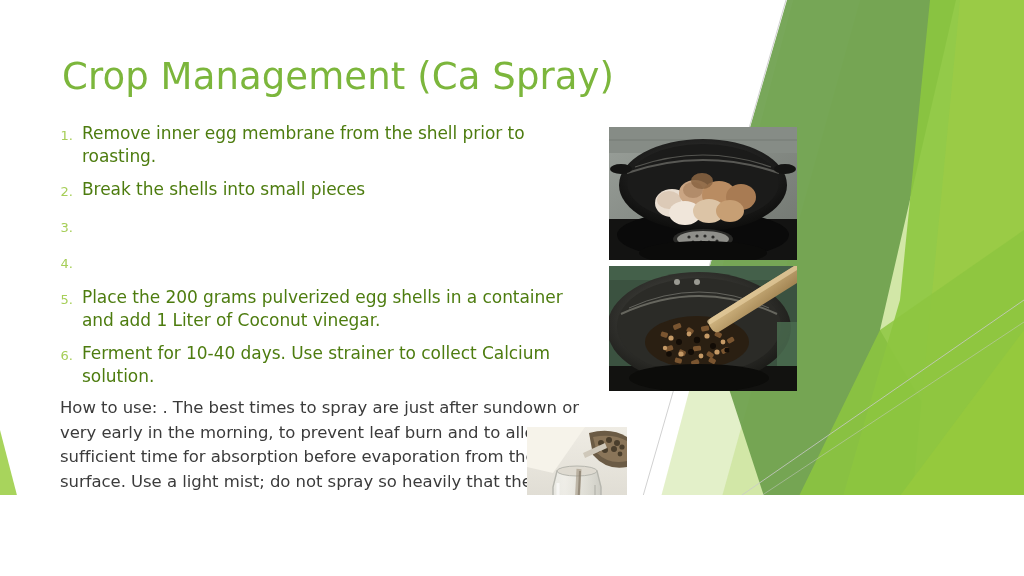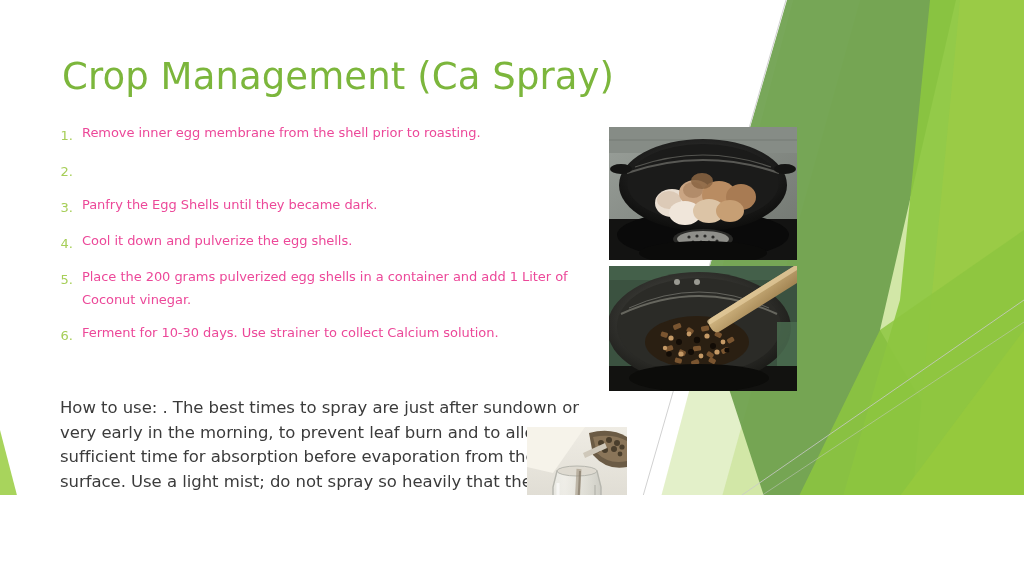--- a/index.html
+++ b/index.html
@@ -20,21 +20,21 @@
   }
 
   
   .list { position:absolute; left:52px; top:122px; width:545px; }
   .li { display:flex; align-items:flex-start; margin-bottom:11px; }
   .li-num {
     flex:0 0 30px; text-align:right; padding-right:9px;
     color:#A6CE58; font-size:13px; line-height:23px; padding-top:2px;
   }
   .li-txt {
-    flex:1 1 auto; color:#ec4899; font-size:13px; line-height:22.5px;
+    flex:1 1 auto; color:#4d7c0f; font-size:17px; line-height:22.5px;
     letter-spacing:-0.05px;
   }
 
   
   .para {
     position:absolute; left:60px; top:396px; width:540px;
     color:#3B3B3B; font-size:16.5px; line-height:24.6px; letter-spacing:-0.05px;
   }
   .para b { font-weight:400; }
 
@@ -72,36 +72,35 @@
 
   <div class="title">Crop Management (Ca Spray)</div>
 
   <div class="list">
     <div class="li">
       <div class="li-num">1.</div>
       <div class="li-txt">Remove inner egg membrane from the shell prior to roasting.</div>
     </div>
     <div class="li">
       <div class="li-num">2.</div>
+      <div class="li-txt">Break the shells into small pieces</div>
     </div>
     <div class="li">
       <div class="li-num">3.</div>
-      <div class="li-txt">Panfry the Egg Shells until they became dark.</div>
     </div>
     <div class="li">
       <div class="li-num">4.</div>
-      <div class="li-txt">Cool it down and pulverize the egg shells.</div>
     </div>
     <div class="li">
       <div class="li-num">5.</div>
       <div class="li-txt">Place the 200 grams pulverized egg shells in a container and add 1 Liter of Coconut vinegar.</div>
     </div>
     <div class="li">
       <div class="li-num">6.</div>
-      <div class="li-txt">Ferment for 10-30 days. Use strainer to collect Calcium solution.</div>
+      <div class="li-txt">Ferment for 10-40 days. Use strainer to collect Calcium solution.</div>
     </div>
   </div>
 
   <div class="para"><b>How to use:</b><span> . The best times to spray are just after sundown or very early in the morning, to prevent leaf burn and to allow sufficient time for absorption before evaporation from the leaf surface. Use a light mist; do not spray so heavily that the solution drips from the foliage (run-off). .</span></div>
 
   <div class="photo" id="photo-wok-shells">
     <svg width="188" height="133" viewBox="0 0 188 133" xmlns="http://www.w3.org/2000/svg">
       <defs>
         <radialGradient id="wokA" cx="50%" cy="38%" r="62%">
           <stop offset="0%" stop-color="#4a4a48"></stop>

